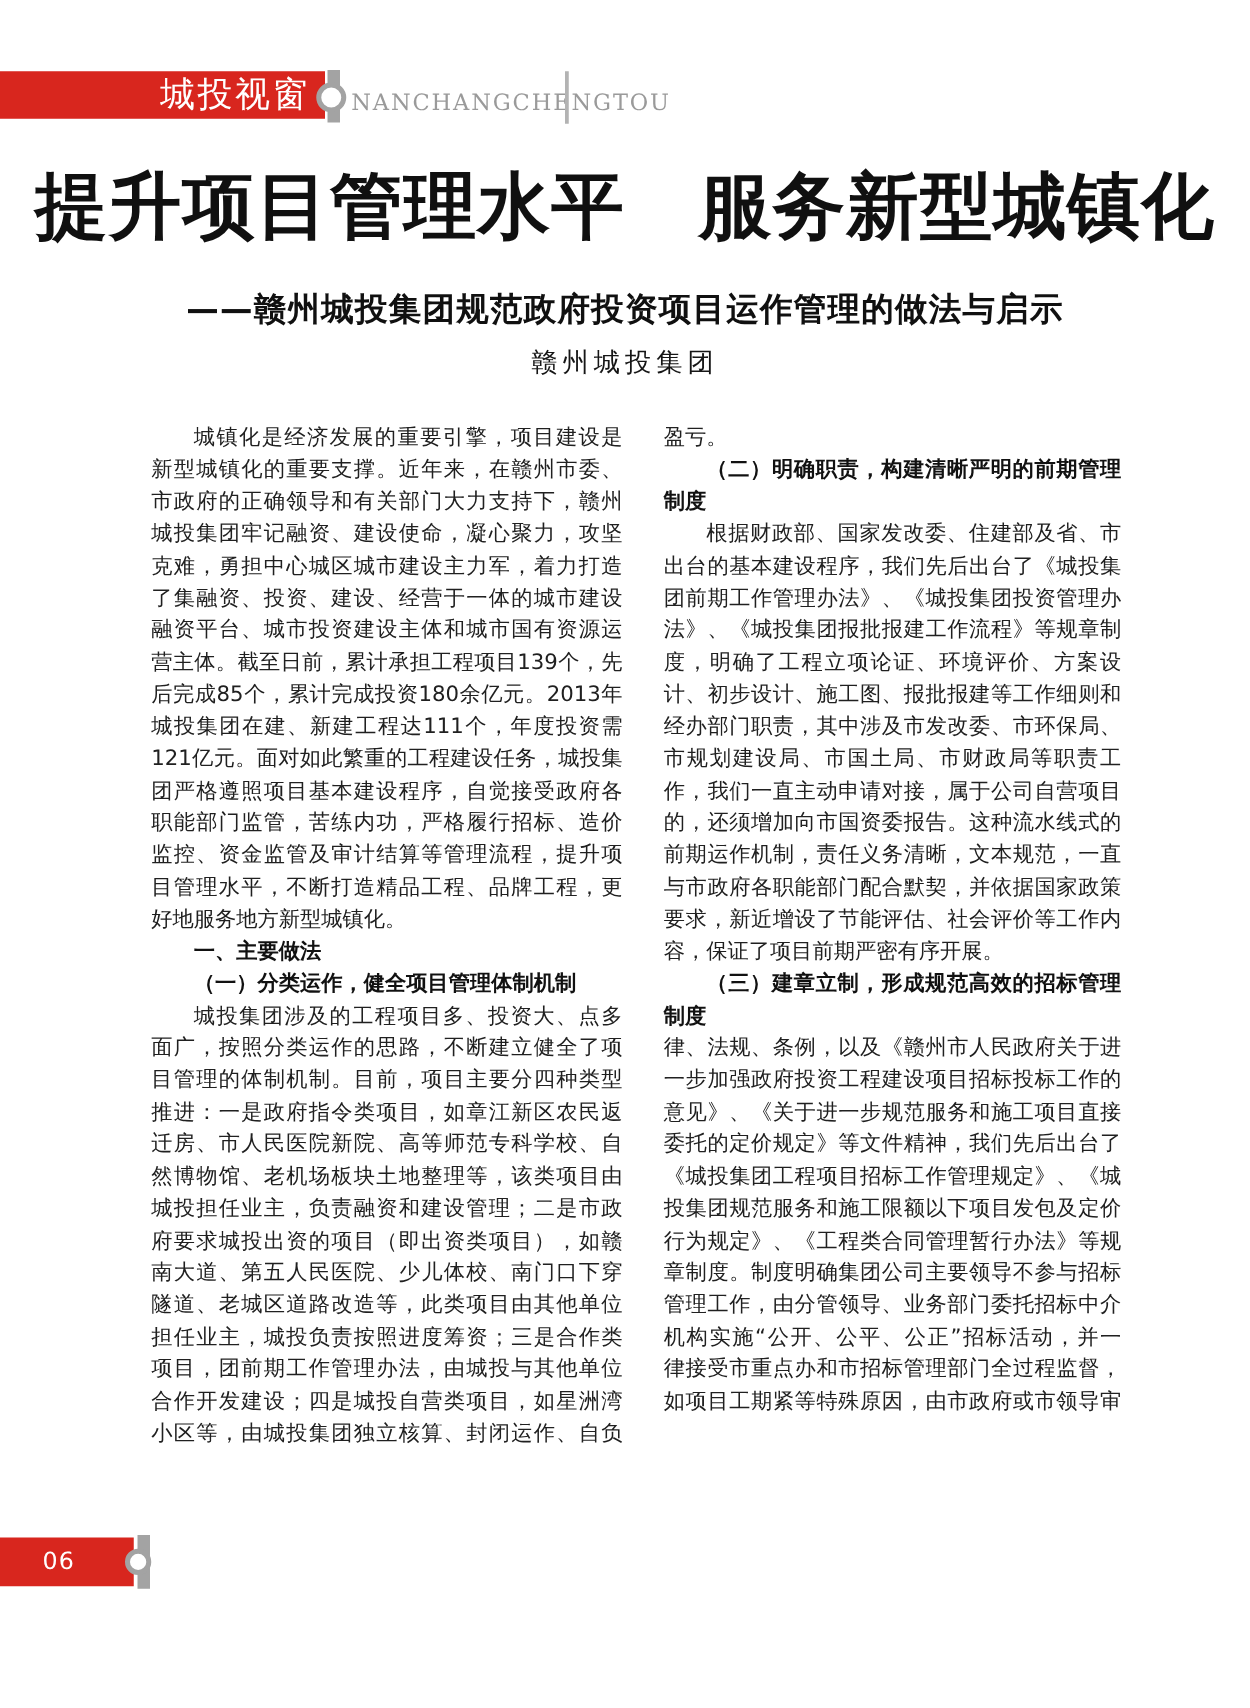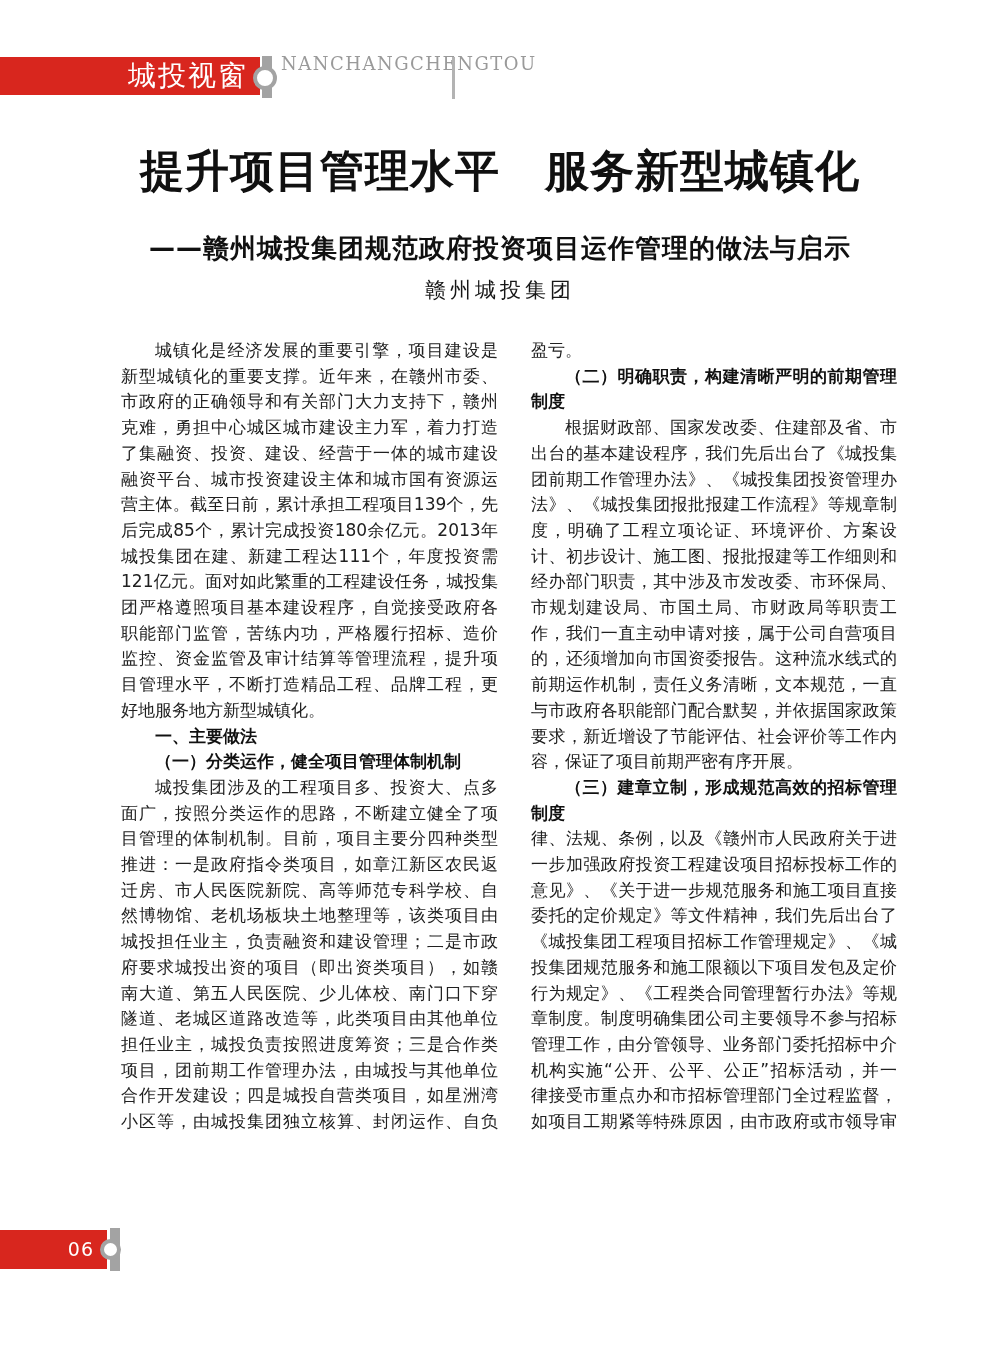--- a/index.html
+++ b/index.html
@@ -29,34 +29,34 @@
   }
   .band-bar{
     position:absolute;left:262px;top:56px;width:10px;height:42px;
     background:var(--gray-bar);
   }
   .band-circle{
     position:absolute;left:253px;top:66px;width:16px;height:16px;
     border:4px solid var(--gray-bar);border-radius:50%;background:#fff;
   }
   .brand{
-    position:absolute;left:281px;top:45px;height:38px;line-height:38px;
+    position:absolute;left:281px;top:64px;height:38px;line-height:38px;
     font-family:"DejaVu Serif",serif;font-size:18px;letter-spacing:1.5px;
     color:var(--gray-text);white-space:nowrap;
   }
   .band-vline{
     position:absolute;left:452px;top:57px;width:3px;height:42px;
     background:#b3b3b3;
   }
   
   .title{
     position:absolute;left:0;top:143px;width:100%;margin:0;
     text-align:center;
-    font-family:Liberation Sans, sans-serif;font-weight:bold;
-    font-size:44px;line-height:56px;color:#101010;letter-spacing:1px;
+    font-family:Liberation Mono, monospace;font-weight:bold;
+    font-size:58px;line-height:56px;color:#101010;letter-spacing:1px;
   }
   .subtitle{
     position:absolute;left:0;top:230px;width:100%;margin:0;
     text-align:center;
     font-family:"DejaVu Sans",sans-serif;font-weight:bold;
     font-size:26px;line-height:36px;color:#101010;letter-spacing:1px;
   }
   .author{
     position:absolute;left:0;top:274px;width:100%;
     text-align:center;
@@ -78,21 +78,21 @@
     text-justify:inter-character;
     color:var(--ink);
   }
   .line.endline{text-align-last:left;}
   .line.indent{text-indent:2em;}
   .para.heading .line{font-weight:bold;color:#111;}
   
   .foot-red{
     position:absolute;left:0;top:1230px;width:107px;height:39px;
     background:var(--accent);
-    display:flex;align-items:center;justify-content:flex-end;
+    display:flex;align-items:center;justify-content:center;
     padding-right:13px;box-sizing:border-box;
   }
   .foot-red span{color:#fff;font-size:19px;line-height:1;letter-spacing:1px;}
   .foot-bar{
     position:absolute;left:110px;top:1228px;width:10px;height:43px;
     background:var(--gray-bar);
   }
   .foot-circle{
     position:absolute;left:100px;top:1239px;width:13px;height:13px;
     border:4px solid var(--gray-bar);border-radius:50%;background:#fff;
@@ -112,20 +112,21 @@
 <h1 class="title">提升项目管理水平　服务新型城镇化</h1>
 <h2 class="subtitle">——赣州城投集团规范政府投资项目运作管理的做法与启示</h2>
 <div class="author">赣州城投集团</div>
 
 <div class="columns">
   <div class="col col-left">
       <div class="para body">
         <div class="line indent">城镇化是经济发展的重要引擎，项目建设是</div>
         <div class="line">新型城镇化的重要支撑。近年来，在赣州市委、</div>
         <div class="line">市政府的正确领导和有关部门大力支持下，赣州</div>
+        <div class="line">城投集团牢记融资、建设使命，凝心聚力，攻坚</div>
         <div class="line">克难，勇担中心城区城市建设主力军，着力打造</div>
         <div class="line">了集融资、投资、建设、经营于一体的城市建设</div>
         <div class="line">融资平台、城市投资建设主体和城市国有资源运</div>
         <div class="line">营主体。截至日前，累计承担工程项目139个，先</div>
         <div class="line">后完成85个，累计完成投资180余亿元。2013年</div>
         <div class="line">城投集团在建、新建工程达111个，年度投资需</div>
         <div class="line">121亿元。面对如此繁重的工程建设任务，城投集</div>
         <div class="line">团严格遵照项目基本建设程序，自觉接受政府各</div>
         <div class="line">职能部门监管，苦练内功，严格履行招标、造价</div>
         <div class="line">监控、资金监管及审计结算等管理流程，提升项</div>

